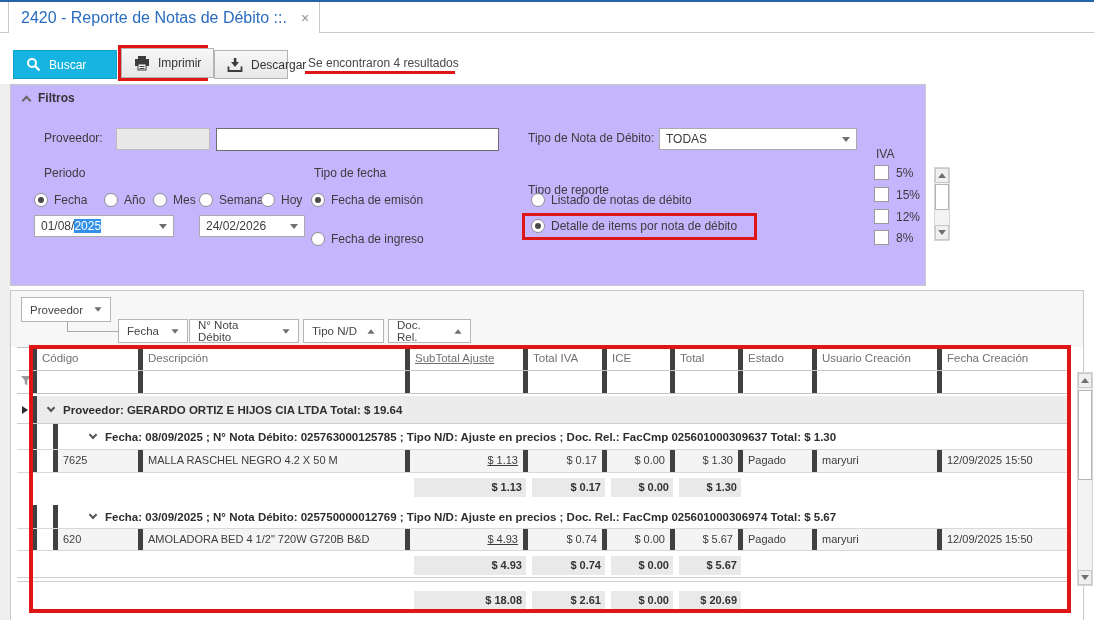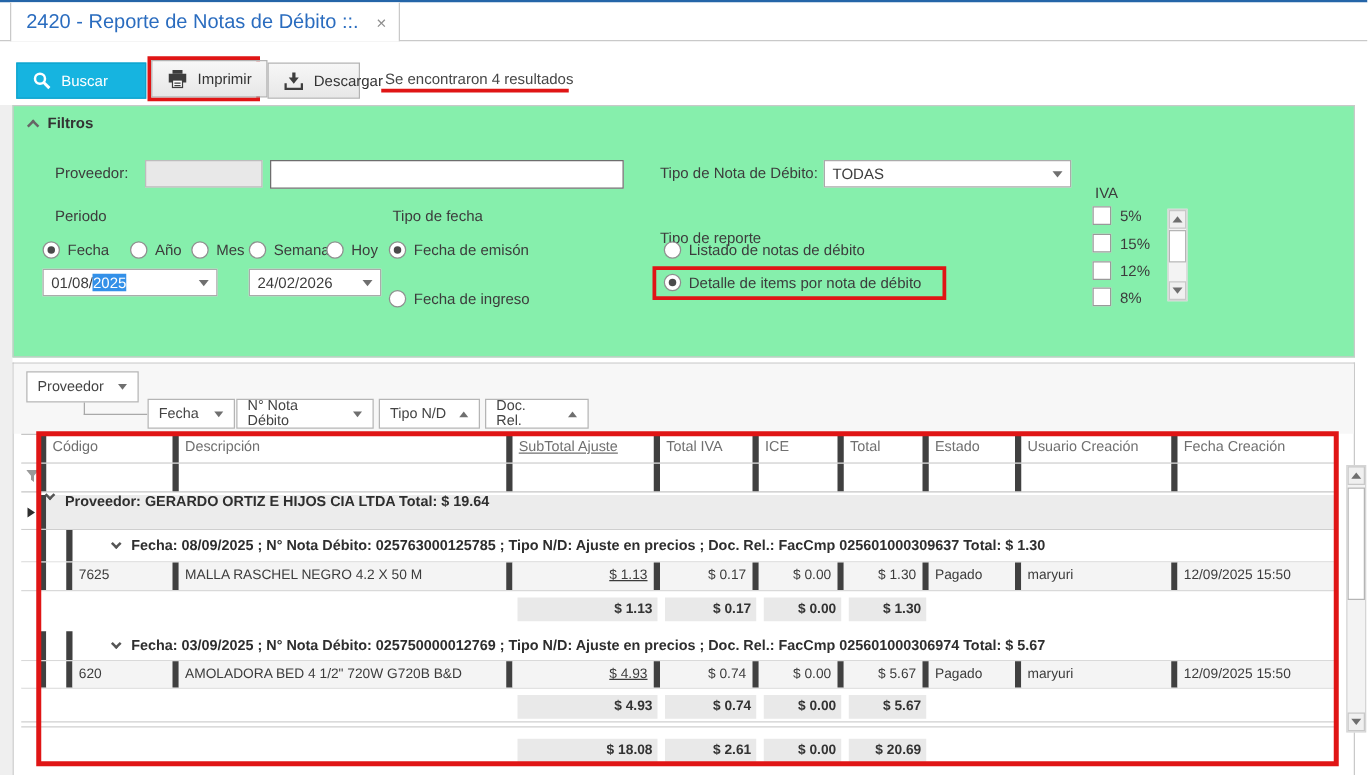--- a/index.html
+++ b/index.html
@@ -24,22 +24,22 @@
   .btn-buscar { position:absolute; left:13px; top:50px; width:104px; height:29px;
          background:#16b4e0; border:1px solid #0ea2cc; color:#fff; }
   .redbox-imprimir { position:absolute; left:118px; top:45px; width:90px; height:36px;
          border:3px solid #e01515; display:flex; }
   .btn-imprimir { flex:1; margin:0; height:100%; }
   .btn-descargar { position:absolute; left:214px; top:50px; width:74px; height:29px; }
   .results { position:absolute; left:308px; top:56px; color:#474747; }
   .results-underline { position:absolute; left:305px; top:71px; width:150px; height:3px; background:#e01515; }
 
   
-  .filters { position:absolute; left:10px; top:84px; width:1074px; height:202px;
-             border:1px solid #c9c9c9; background:#86efac; }
+  .filters { position:absolute; left:10px; top:84px; width:916px; height:202px;
+             border:1px solid #c9c9c9; background:#c4b5fd; }
   .filters-hd { position:absolute; left:12px; top:6px; display:flex; align-items:center; gap:8px;
                 font-weight:bold; color:#333; }
   .chev-up { width:7px; height:7px; border-left:2px solid #666; border-bottom:2px solid #666;
              transform:rotate(135deg); margin-top:4px; }
   .flabel { position:absolute; color:#3c3c3c; }
   .input-dis { position:absolute; height:22px; background:#e8e8e8; border:1px solid #bcbcbc; }
   .input-txt { position:absolute; height:23px; background:#fff; border:1px solid #6e6e6e; }
   .combo { position:absolute; height:22px; background:#fff; border:1px solid #ababab;
            display:flex; align-items:center; padding:0 6px; }
   .combo .arrow { margin-left:auto; }
@@ -82,22 +82,22 @@
   .c-desc{width:267px;} .c-sub{width:118px;text-decoration:underline;} .c-iva{width:79px;} .c-ice{width:68px;}
   .c-tot{width:68px;} .c-est{width:74px;} .c-usr{width:125px;} .c-fec{width:128px;}
   .num { text-align:right; }
   .hrow { height:24px; border-top:1px solid #c6c6c6; border-bottom:1px solid #c6c6c6; }
   .hcell { color:#707070; font-size:11.5px; padding:4px 5px; }
   .frow { height:23px; border-bottom:1px solid #c6c6c6; background:#fff; }
   .frow .cell { height:100%; }
   .sp2 { height:2px; } .sp4 { height:4px; } .sp6 { height:6px; }
   .g1row { height:28px; border-bottom:1px solid #cfcfcf; }
   .g1row .c-ind { background:#fff; display:flex; align-items:center; justify-content:center; }
-  .g1content { flex:1; background:#ececec; display:flex; align-items:flex-start; gap:9px;
-               font-weight:bold; font-size:11.5px; color:#2e2e2e; }
+  .g1content { flex:1; background:#ececec; display:flex; align-items:center; gap:9px;
+               padding-left:11px; font-weight:bold; font-size:11.5px; color:#2e2e2e; }
   .g2row { height:26px; border-bottom:1px solid #d9d9d9; background:#fff; display:flex; }
   .g2content { flex:1; display:flex; align-items:center; gap:9px; padding-left:32px;
                font-weight:bold; font-size:11.5px; color:#2e2e2e; }
   .chev-g { width:6px; height:6px; border-left:2px solid #555; border-bottom:2px solid #555;
             transform:rotate(-45deg); margin-top:-3px; flex:0 0 auto; }
   .rowmark { width:0; height:0; border-top:4px solid transparent; border-bottom:4px solid transparent;
              border-left:6px solid #2e2e2e; }
   .drow { height:23px; border-bottom:1px solid #d9d9d9; }
   .drow .cell { background:#f4f4f4; }
   .drow .c-ind, .drow .c-indent { background:#fff; }

